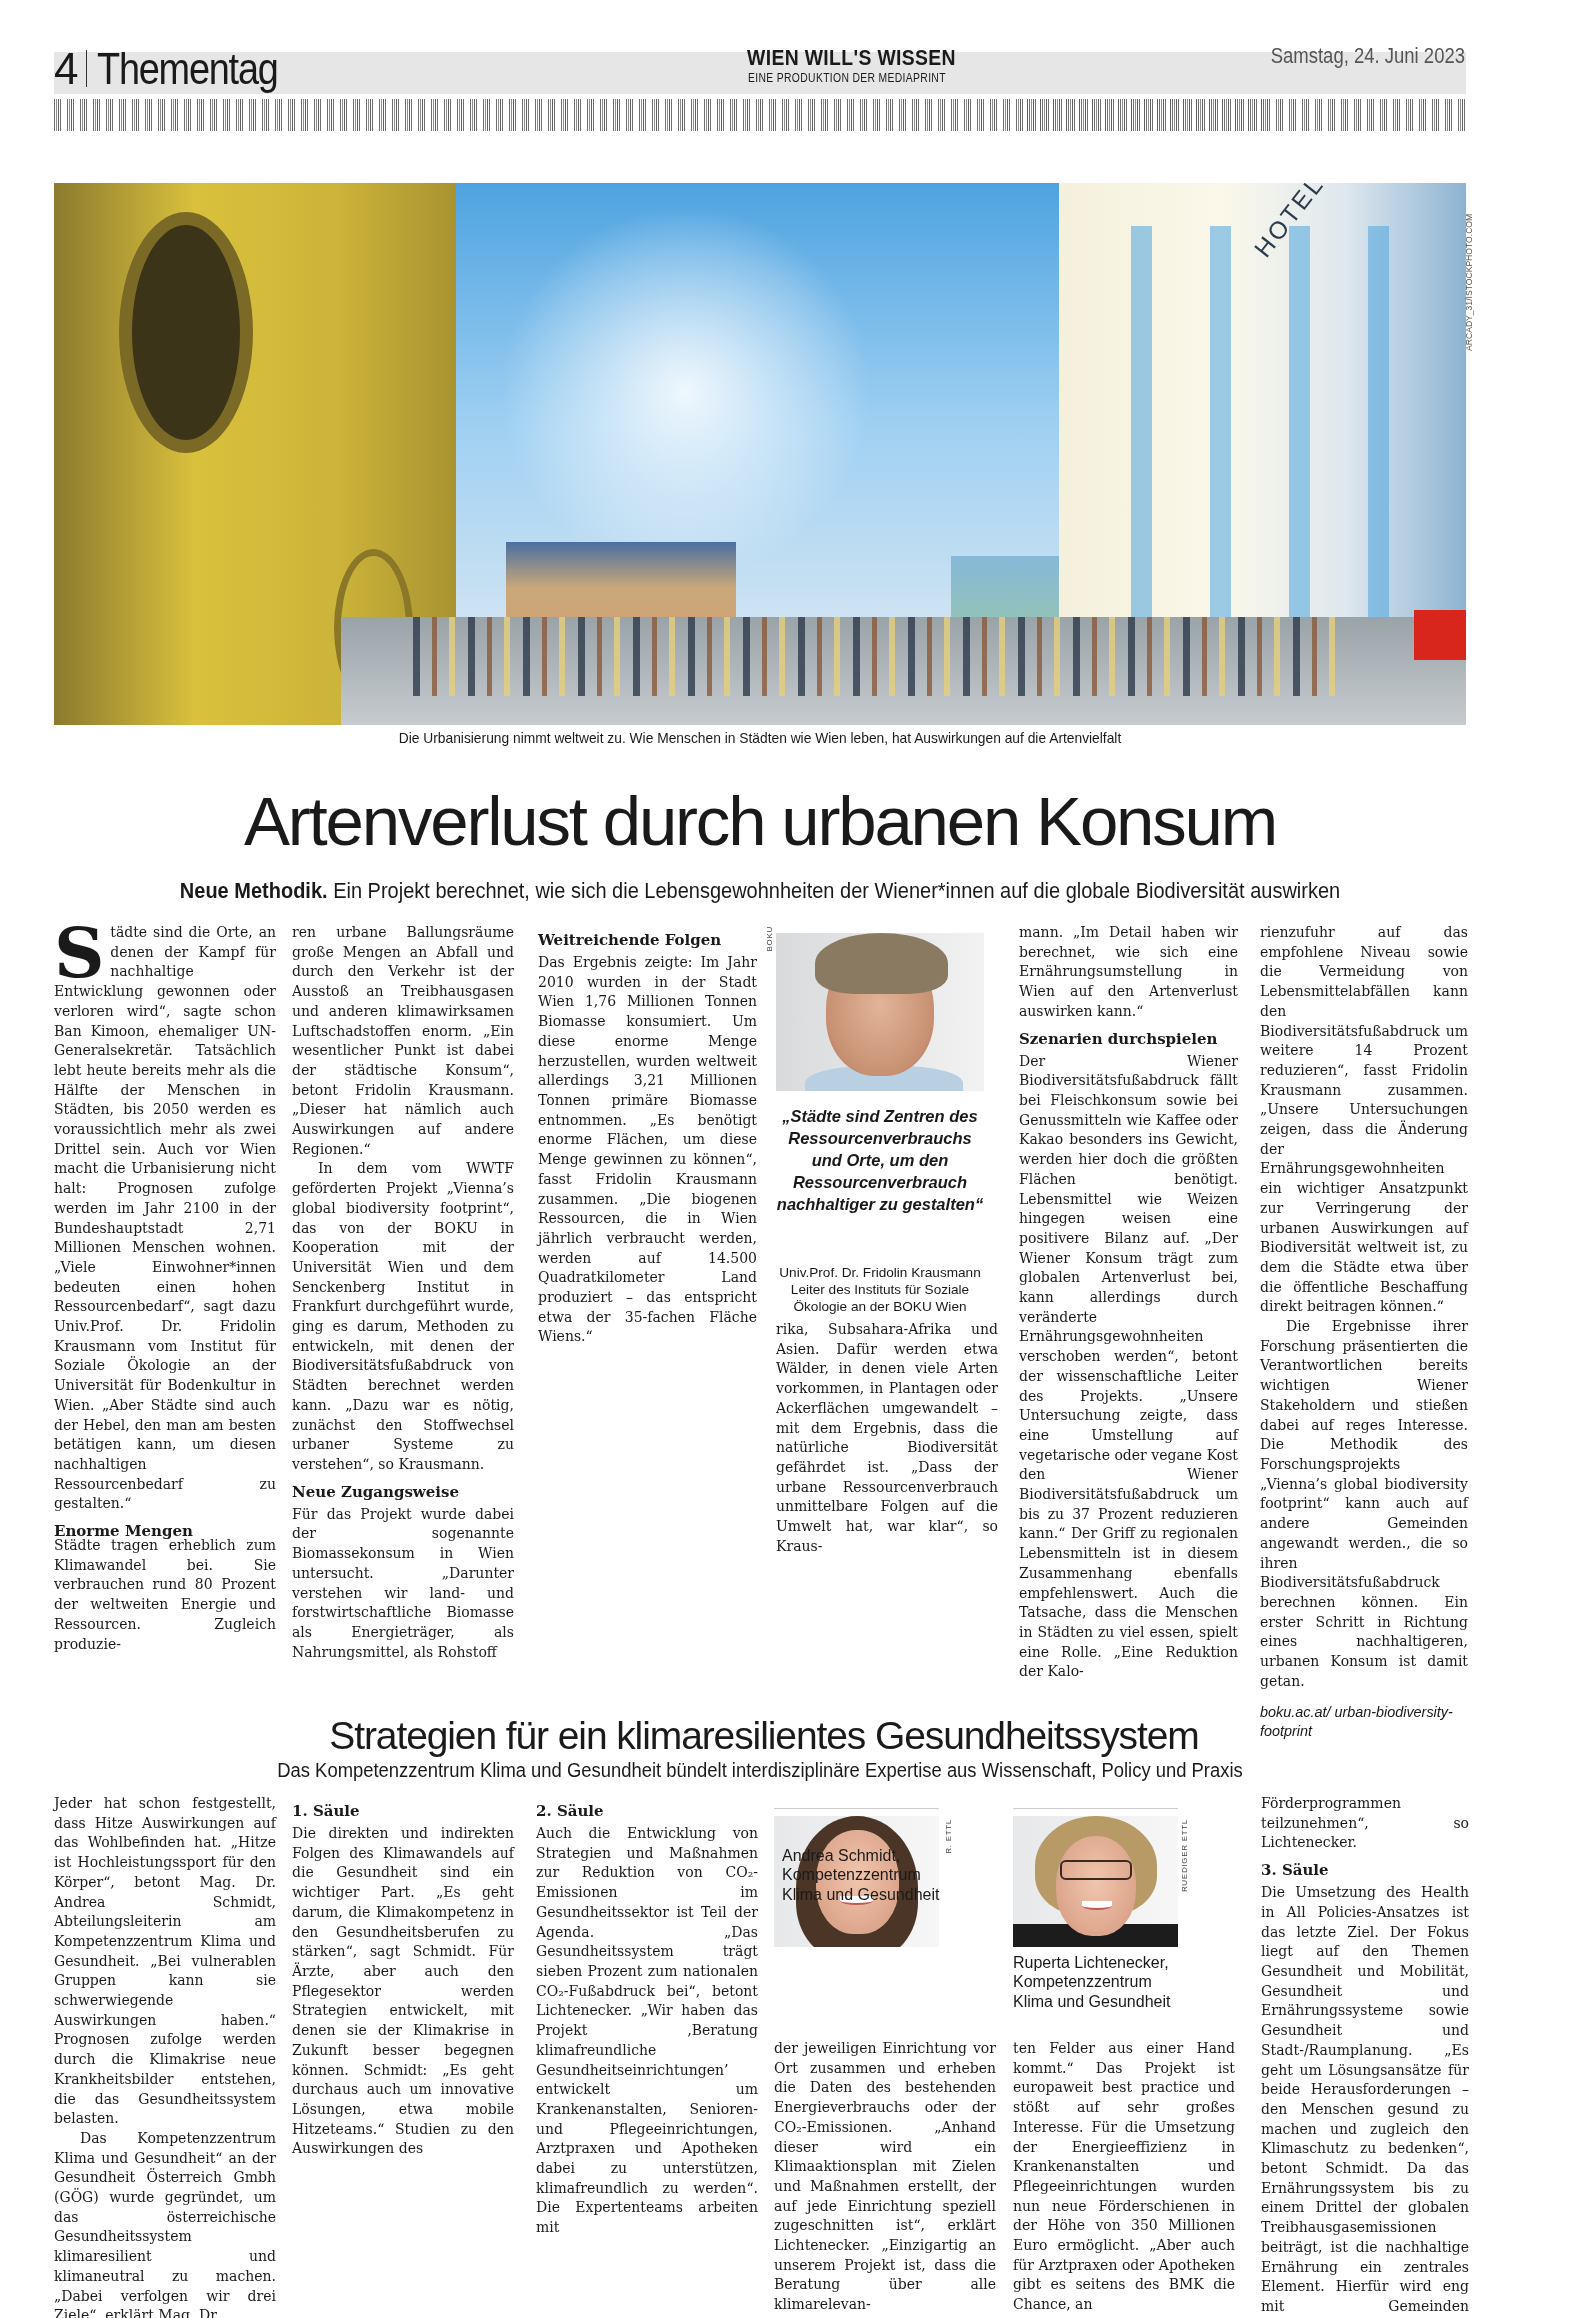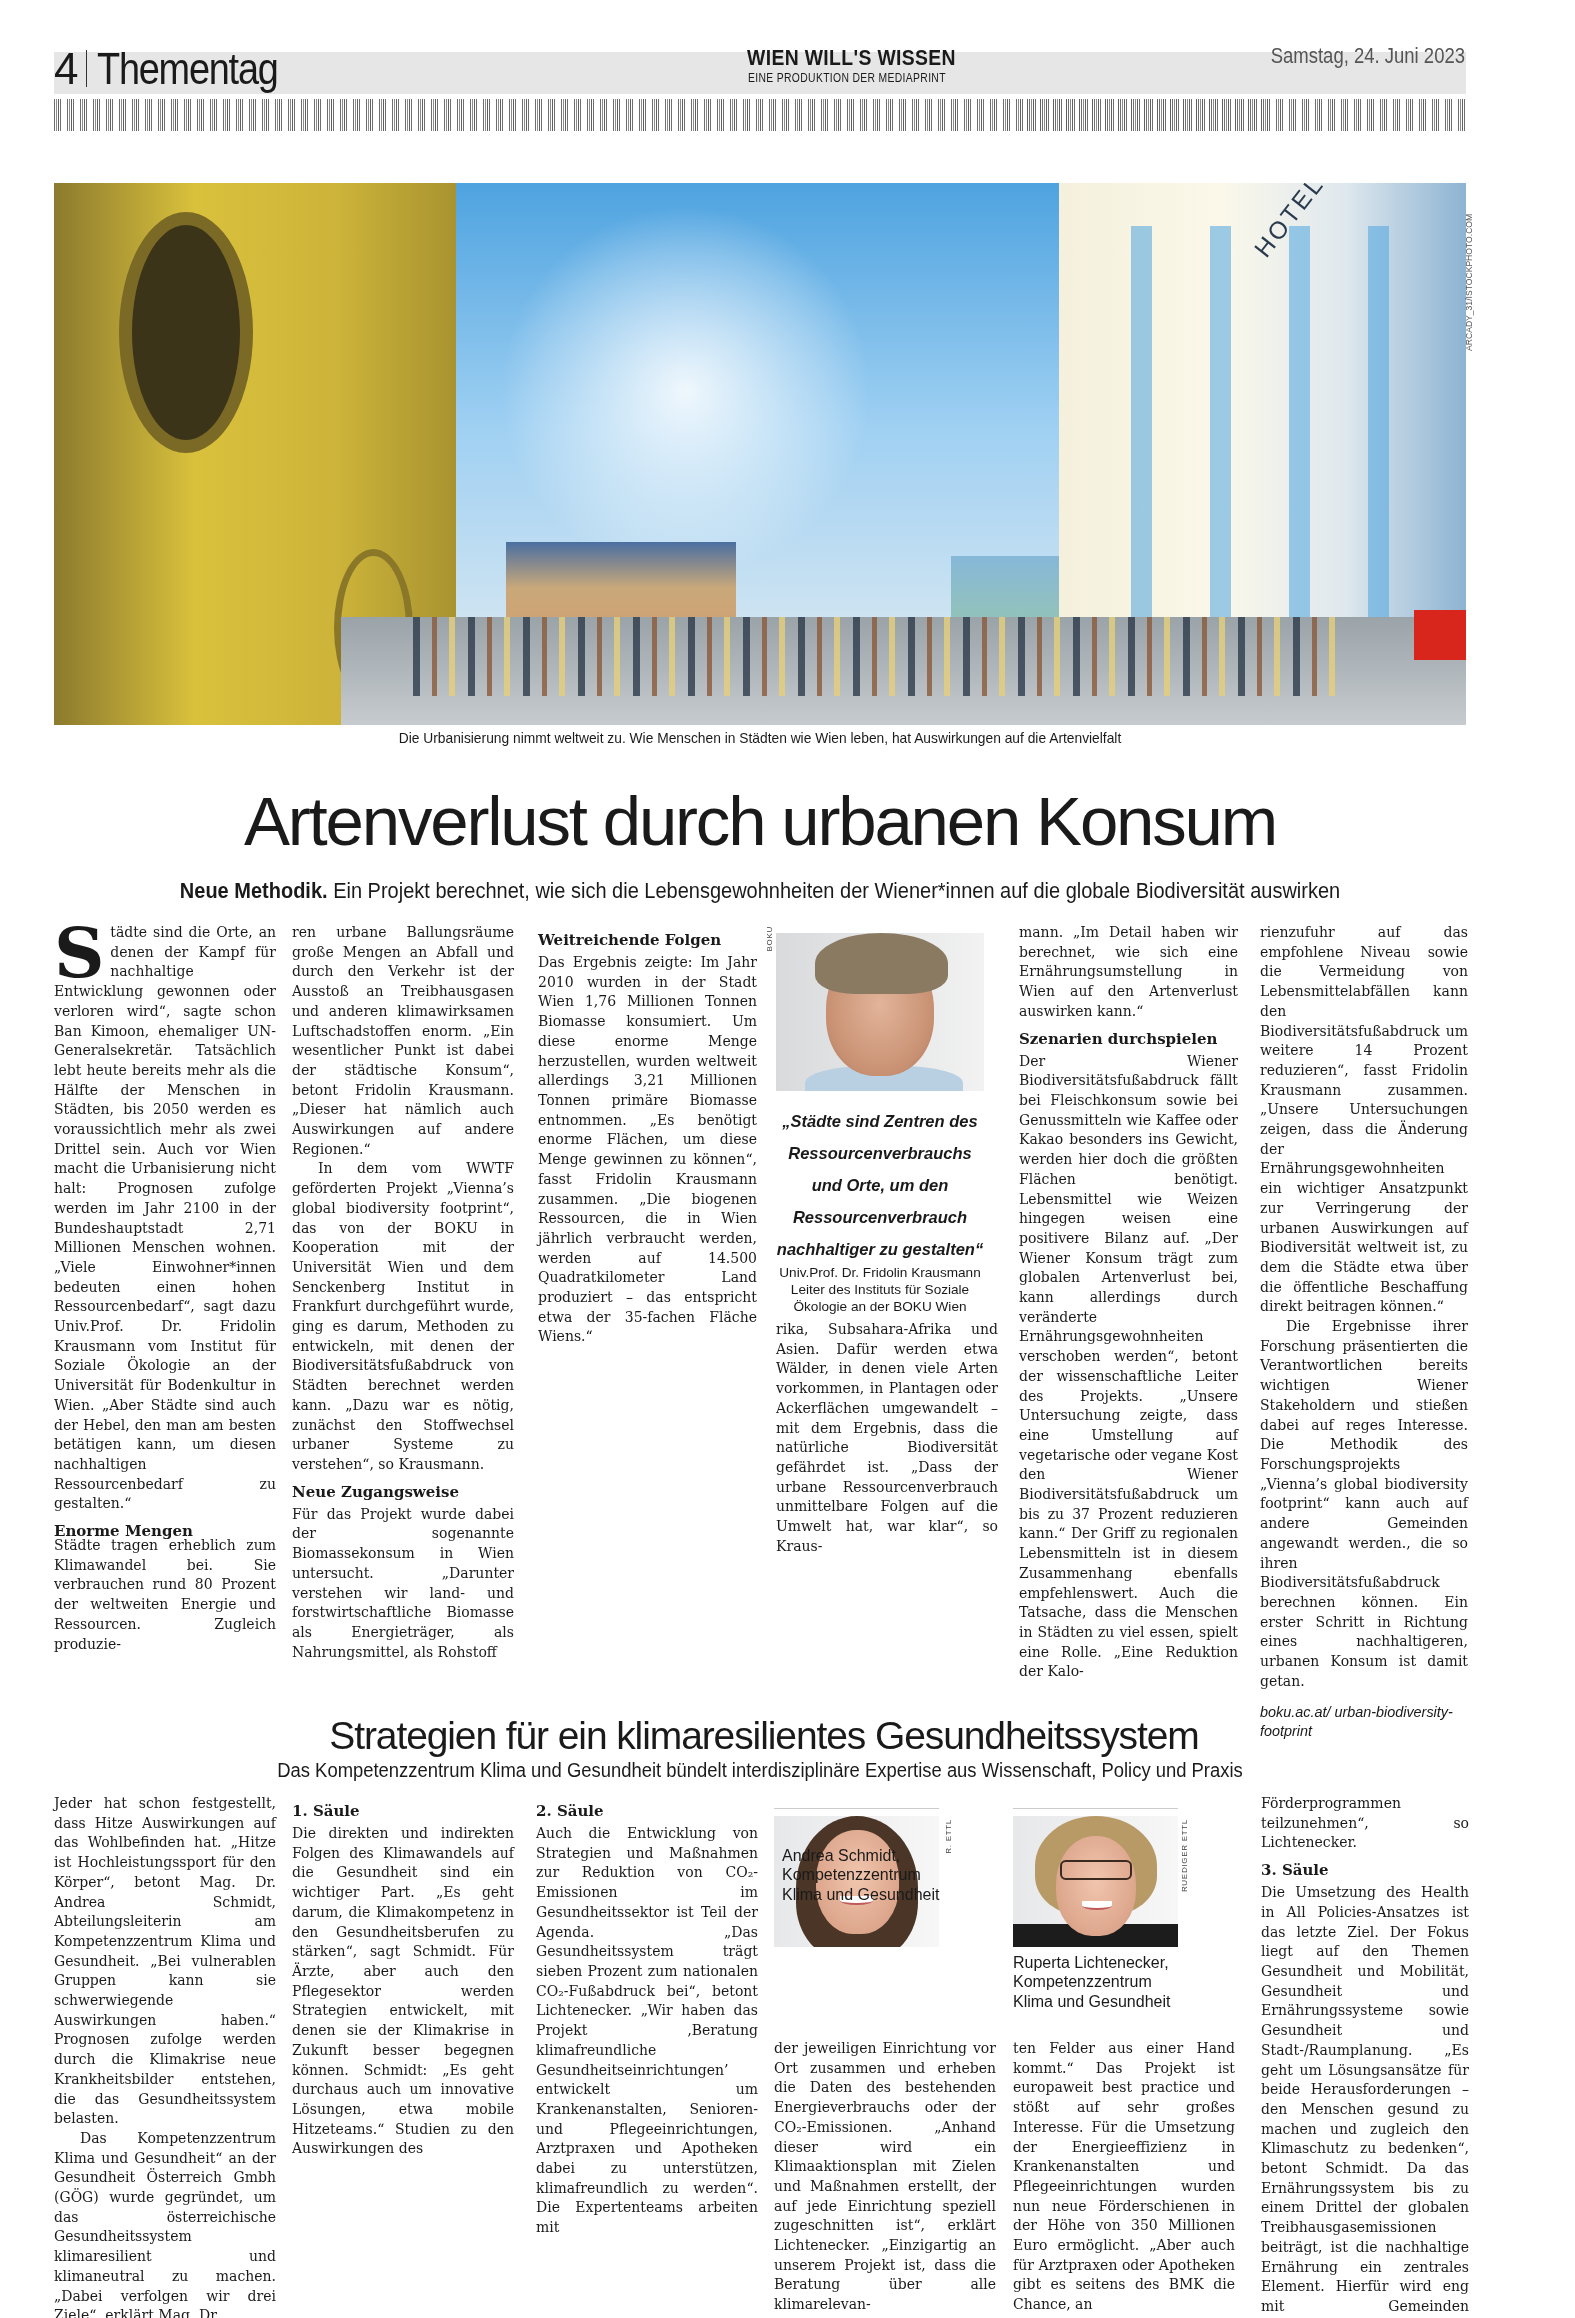--- a/index.html
+++ b/index.html
@@ -62,21 +62,21 @@
   .c5 { left: 1019px; top: 923px; width: 219px; }
   .c6 { left: 1260px; top: 923px; width: 208px; }
 
   .portrait-fk { left: 776px; top: 933px; width: 208px; height: 158px; overflow: hidden;
     background: linear-gradient(90deg,#d8dadc 0%, #f2f2f2 100%); }
   .portrait-fk .face { position: absolute; left: 50px; top: 14.4px; width: 108px; height: 129px; border-radius: 48% 48% 45% 45%; background: radial-gradient(ellipse at 50% 45%, #e2b49a 0%, #c89072 70%, #a06a50 100%); }
   .portrait-fk .hair { position: absolute; left: 39px; top: 0; width: 133px; height: 61px; border-radius: 50% 50% 30% 30%; background: #8a7a62; }
   .portrait-fk .shirt { position: absolute; left: 29px; top: 133px; width: 158px; height: 43px; border-radius: 40% 40% 0 0; background: #b9cfe2; }
   .credit-v { position: absolute; font-family: "Liberation Sans", sans-serif; font-size: 8px; color: #444; writing-mode: vertical-rl; transform: rotate(180deg); letter-spacing: 0.7px; }
 
-  .quote { left: 776px; top: 1105px; width: 208px; text-align: center; font-family: "Liberation Sans", sans-serif; font-style: italic; font-weight: bold; font-size: 16.5px; line-height: 32px; }
+  .quote { left: 776px; top: 1105px; width: 208px; text-align: center; font-family: "Liberation Sans", sans-serif; font-style: italic; font-weight: bold; font-size: 16.5px; line-height: 22px; }
   .quote-attr { left: 776px; top: 1264px; width: 208px; text-align: center; font-family: "Liberation Sans", sans-serif; font-size: 13.6px; line-height: 17px; }
   .link-it { font-family: "Liberation Sans", sans-serif; font-style: italic; font-size: 14.4px; line-height: 18.7px; text-align: left; margin-top: 11.5px; }
 
   
   .headline2 { left: 54px; top: 1709px; width: 1412px; text-align: center; font-family: "Liberation Sans", sans-serif; font-size: 39px; line-height: 46px; letter-spacing: -1.1px; margin: 4px; font-weight: normal; }
   .subline2 { left: 54px; top: 1758px; width: 1412px; text-align: center; font-family: "Liberation Sans", sans-serif; font-size: 19.4px; line-height: 24.4px; transform: scaleX(0.95); }
 
   .d1 { left: 54px;  top: 1794px; width: 222px; }
   .d2 { left: 292px; top: 1794px; width: 222px; }
   .d3 { left: 536px; top: 1794px; width: 222px; }

